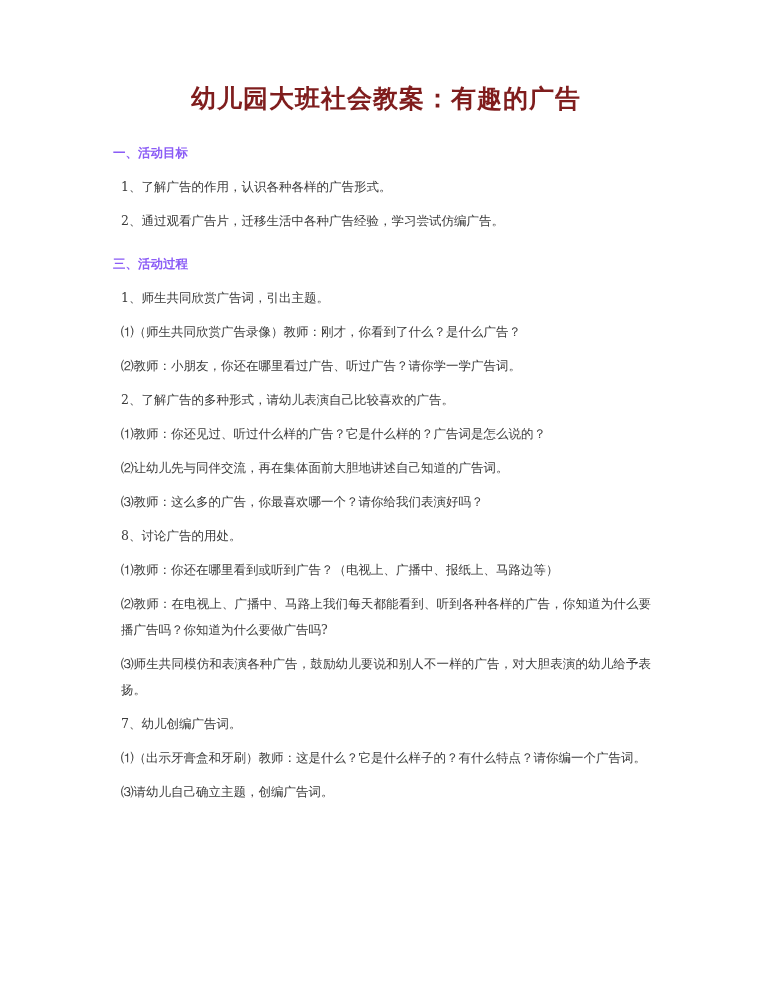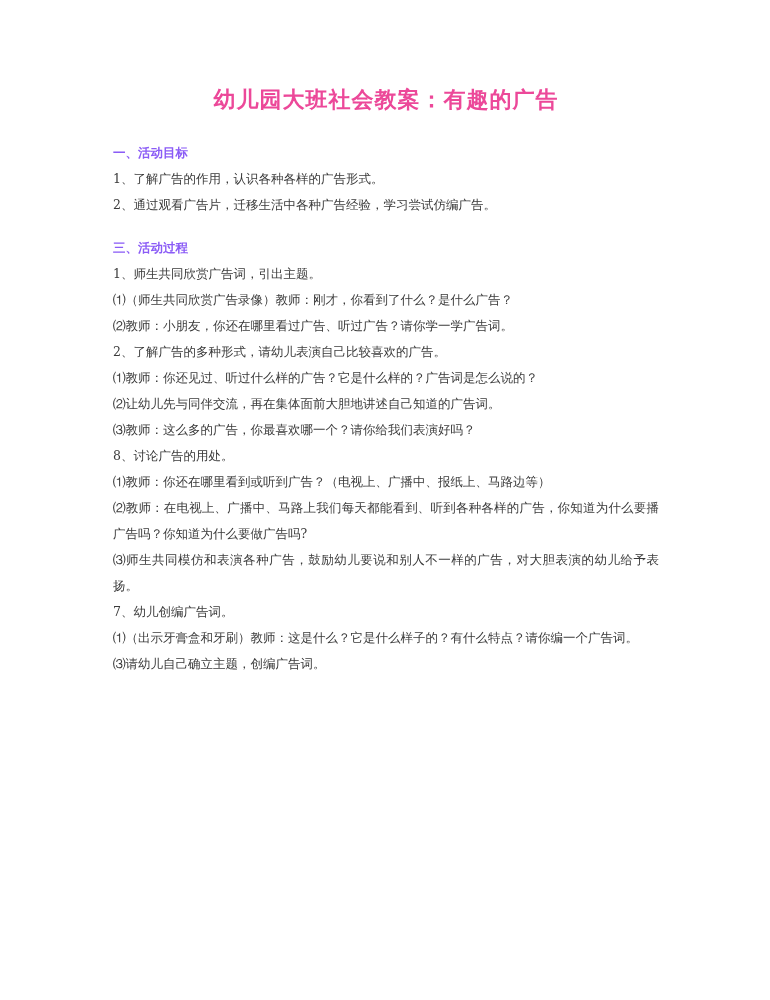--- a/index.html
+++ b/index.html
@@ -13,45 +13,45 @@
     height: 1000px;
     margin: 0 auto;
     background: #ffffff;
     box-sizing: border-box;
     padding: 84px 111px 0 113px;
     color: #3a3a3a;
     font-family: "DejaVu Serif", "Liberation Serif", serif;
     overflow: hidden;
   }
   .doc-title {
-    font-size: 22px;
+    font-size: 25px;
     line-height: 30px;
     font-weight: bold;
     text-align: center;
-    color: #ec4899;
+    color: #7f1d1d;
     margin: 0 0 26px 0;
     letter-spacing: 1px;
   }
   .section {
     margin: 0;
   }
   .section + .section {
     margin-top: 17px;
   }
   .section-heading {
     font-size: 12.5px;
     line-height: 26px;
     font-weight: bold;
     color: #8b5cf6;
     margin: 0;
   }
   .para {
     font-size: 12.5px;
     line-height: 26px;
-    margin: 0;
+    margin: 8px;
     text-align: justify;
     text-justify: inter-ideograph;
     color: #3a3a3a;
   }
 </style>
 </head>
 <body>
 
 <div class="page">
 

